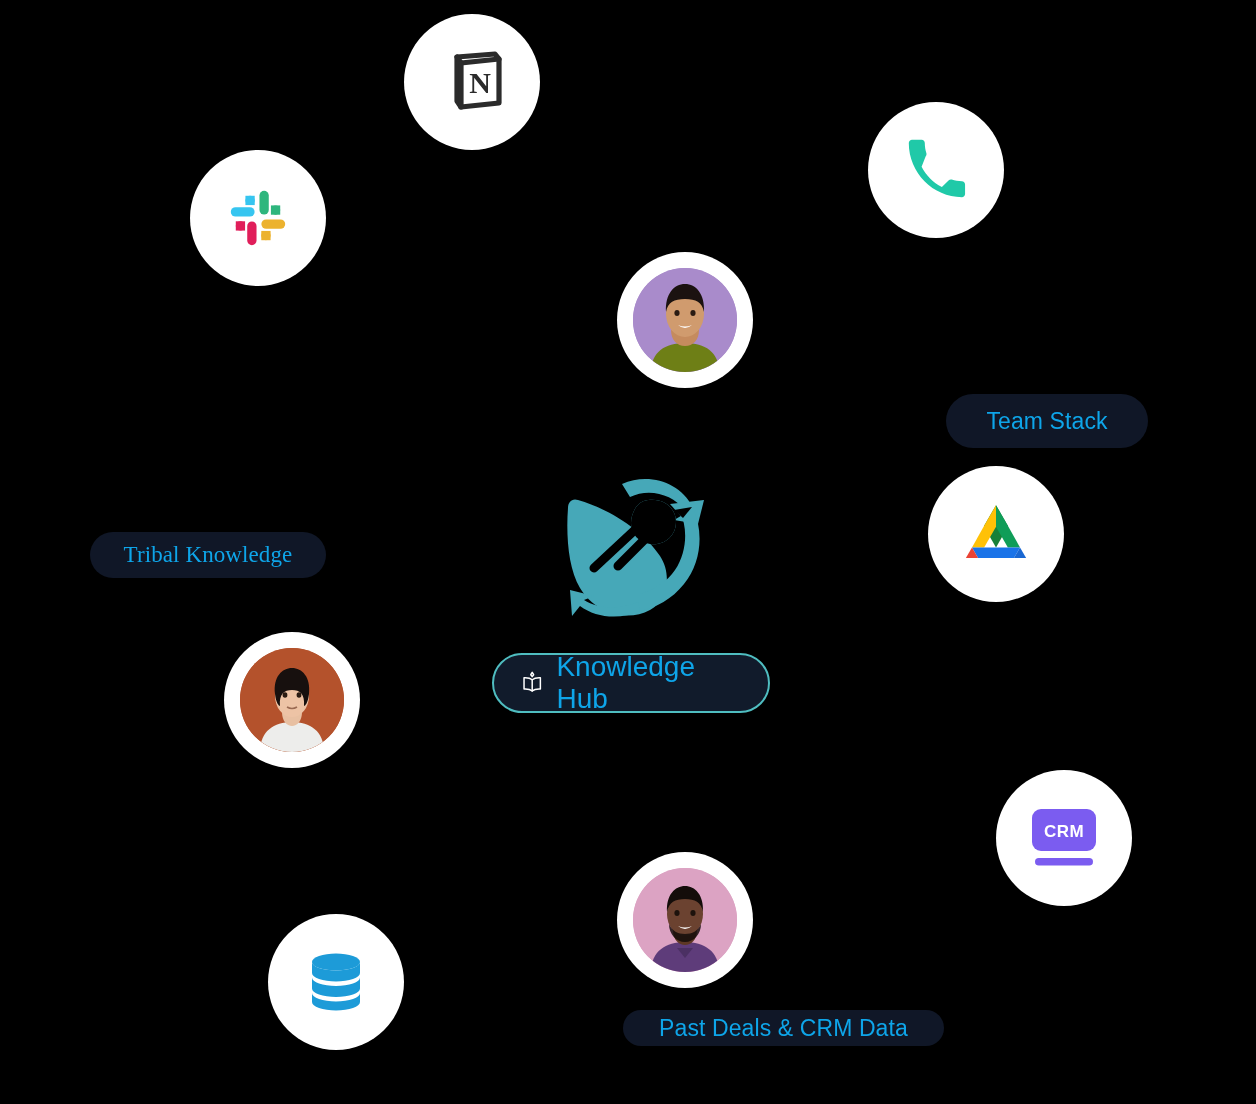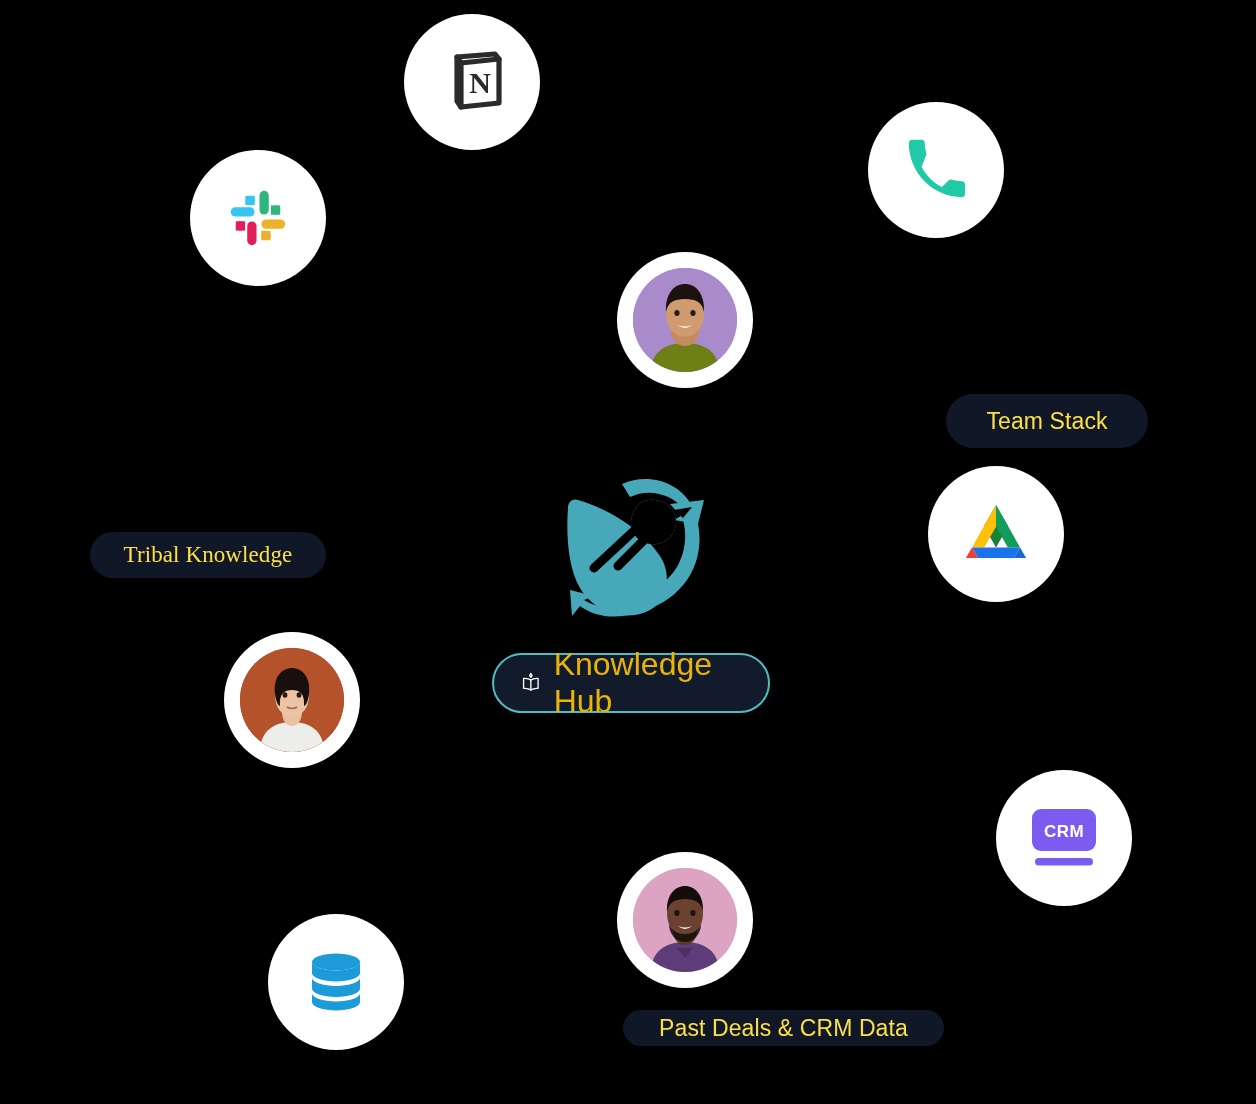--- a/index.html
+++ b/index.html
@@ -48,35 +48,35 @@
     position: absolute;
     background: #101727;
     border-radius: 999px;
     color: #f2f5fa;
     display: flex;
     align-items: center;
     justify-content: center;
     white-space: nowrap;
     letter-spacing: 0.1px;
   }
-  .pill-label { font-size: 23px; font-weight: 400; color: #fde047; }
+  .pill-label { font-size: 23px; font-weight: 400; color: #0ea5e9; }
 
   .pill-hub {
     position: absolute;
     background: #111b2b;
     border: 2.5px solid #4fbdc0;
     border-radius: 999px;
     display: flex;
     align-items: center;
     justify-content: center;
     gap: 12px;
     padding: 0 26px;
     box-shadow: 0 0 0 0 rgba(79,189,192,.0);
   }
-  .pill-hub .pill-label { font-size: 32px; color: #eab308; }
+  .pill-hub .pill-label { font-size: 28px; color: #0ea5e9; }
 
   
   #brand-logo { position: absolute; }
 </style>
 </head>
 <body>
 
 <div id="stage">
 
   <div class="node" style="left:404px; top:14px; width:136px; height:136px;">

